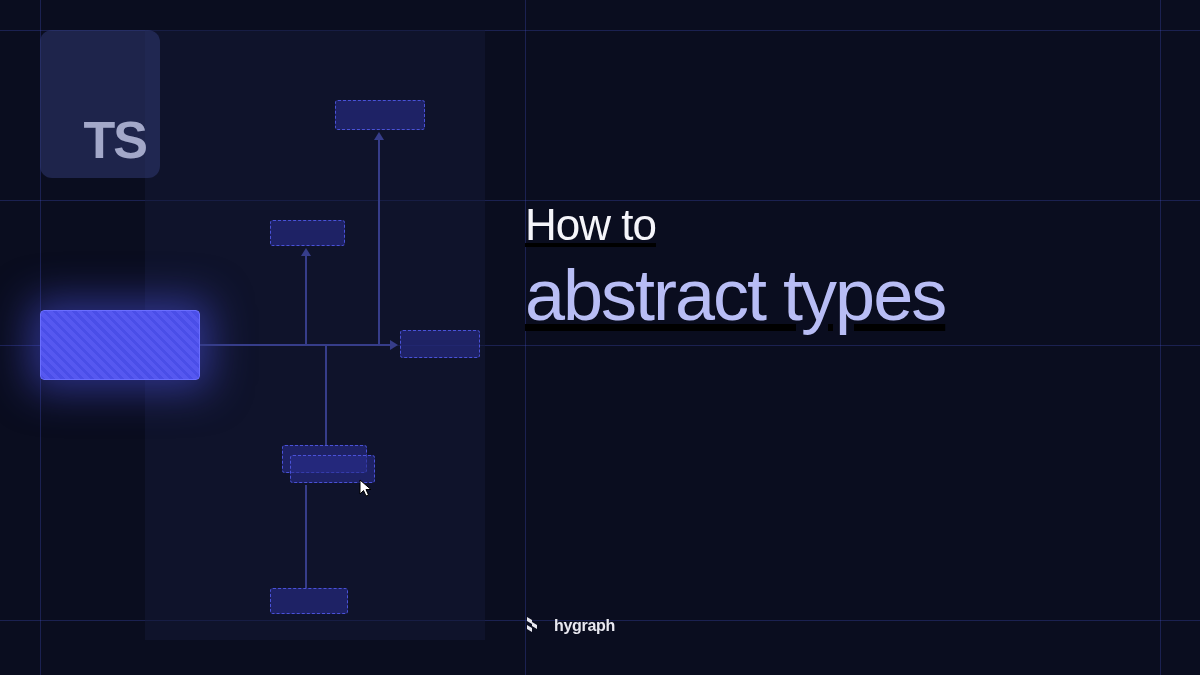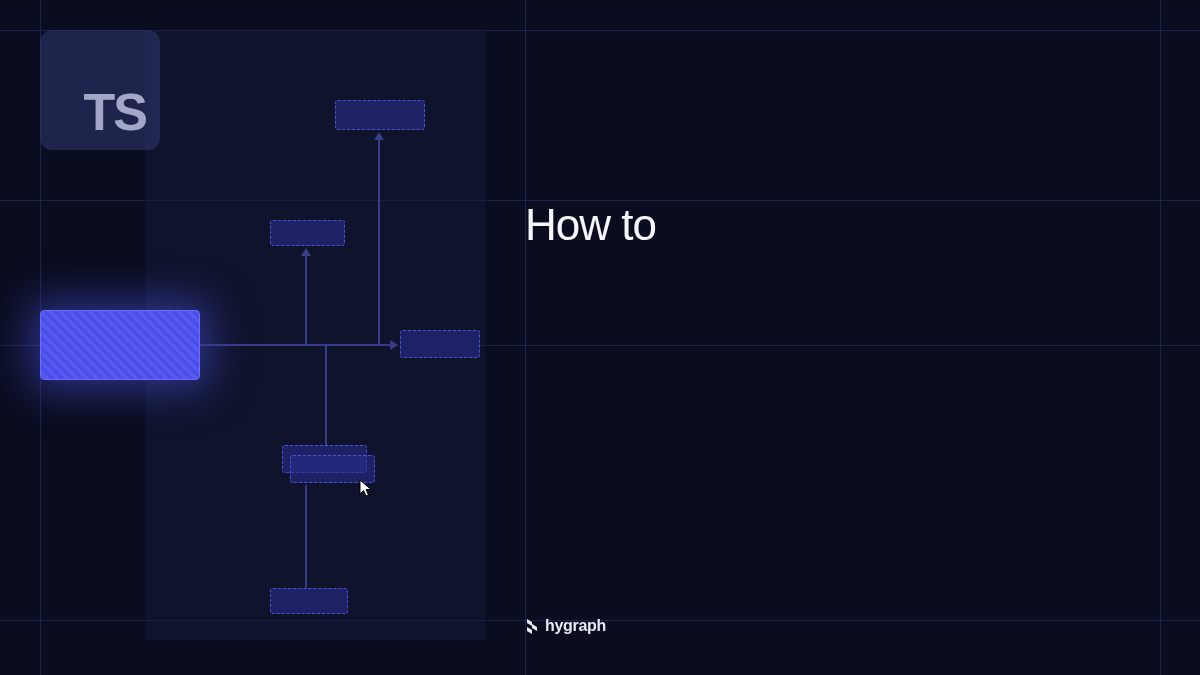--- a/index.html
+++ b/index.html
@@ -12,21 +12,21 @@
 .grid-line { position: absolute; background: rgba(70, 80, 200, 0.3); }
 .grid-h { width: 100%; height: 1px; left: 0; }
 .grid-v { height: 100%; width: 1px; top: 0; }
 .panel {
   position: absolute; left: 145px; top: 30px;
   width: 340px; height: 610px;
   background: rgba(20, 25, 55, 0.5);
 }
 .ts-badge {
   position: absolute; left: 40px; top: 30px;
-  width: 120px; height: 120px;
+  width: 120px; height: 148px;
   background: rgba(50, 60, 120, 0.5);
   border-radius: 12px;
   display: flex; align-items: flex-end; justify-content: flex-end;
   padding: 8px 14px;
 }
 .ts-badge span { color: rgba(220, 225, 255, 0.7); font-weight: 700; font-size: 52px; letter-spacing: -2px; }
 .node {
   position: absolute;
   border: 1.5px dashed #4a52d8;
   background: rgba(40, 45, 140, 0.6);
@@ -47,26 +47,26 @@
 }
 .arrow-up {
   position: absolute; width: 0; height: 0;
   border-left: 5px solid transparent; border-right: 5px solid transparent;
   border-bottom: 8px solid #363d8a;
 }
 .cursor-icon {
   position: absolute; width: 16px; height: 20px;
   color: #fff;
 }
-.title-block { position: absolute; left: 525px; top: 200px; }
+.title-block { position: absolute; left: 525px; top: 200px; text-decoration: underline; }
 .title-small { color: #f5f5fa; font-size: 44px; font-weight: 400; letter-spacing: -1px; margin-bottom: 8px; }
 .title-large { color: #b8bdf5; font-size: 72px; font-weight: 500; line-height: 1.05; letter-spacing: -2px; }
 .brand {
   position: absolute; left: 525px; bottom: 40px;
-  display: flex; align-items: flex-end; gap: 6px;
+  display: flex; align-items: flex-start; gap: 15px;
 }
 .brand-icon { width: 14px; height: 16px; }
 .brand-text { color: #e8e8f0; font-size: 16px; font-weight: 600; letter-spacing: -0.3px; }
 </style>
 </head>
 <body>
 
 <div class="grid-line grid-h" style="top:30px"></div>
 <div class="grid-line grid-h" style="top:200px"></div>
 <div class="grid-line grid-h" style="top:345px"></div>
@@ -99,20 +99,21 @@
 <div class="connector" style="left:305px; top:485px; width:1.5px; height:103px"></div>
 
 <div class="cursor-icon" style="left:358px; top:478px">
   <svg viewBox="0 0 16 20" fill="white" stroke="black" stroke-width="1">
       <path d="M2 2 L2 16 L5.5 12.5 L8 18 L10.5 17 L8 11.5 L13 11.5 Z"></path>
     </svg>
 </div>
 
 <div class="title-block">
   <div class="title-small">How to</div>
+  <div class="title-large">abstract types</div>
 </div>
 
 <div class="brand">
   <svg class="brand-icon" viewBox="0 0 14 16">
     <path fill="#e8e8f0" d="M2 0 L7 3 L7 7 L2 4 Z M7 5 L12 8 L12 12 L7 9 Z M2 8 L7 11 L7 15 L2 12 Z"></path>
   </svg>
   <span class="brand-text">hygraph</span>
 </div>
 
 </body></html>

